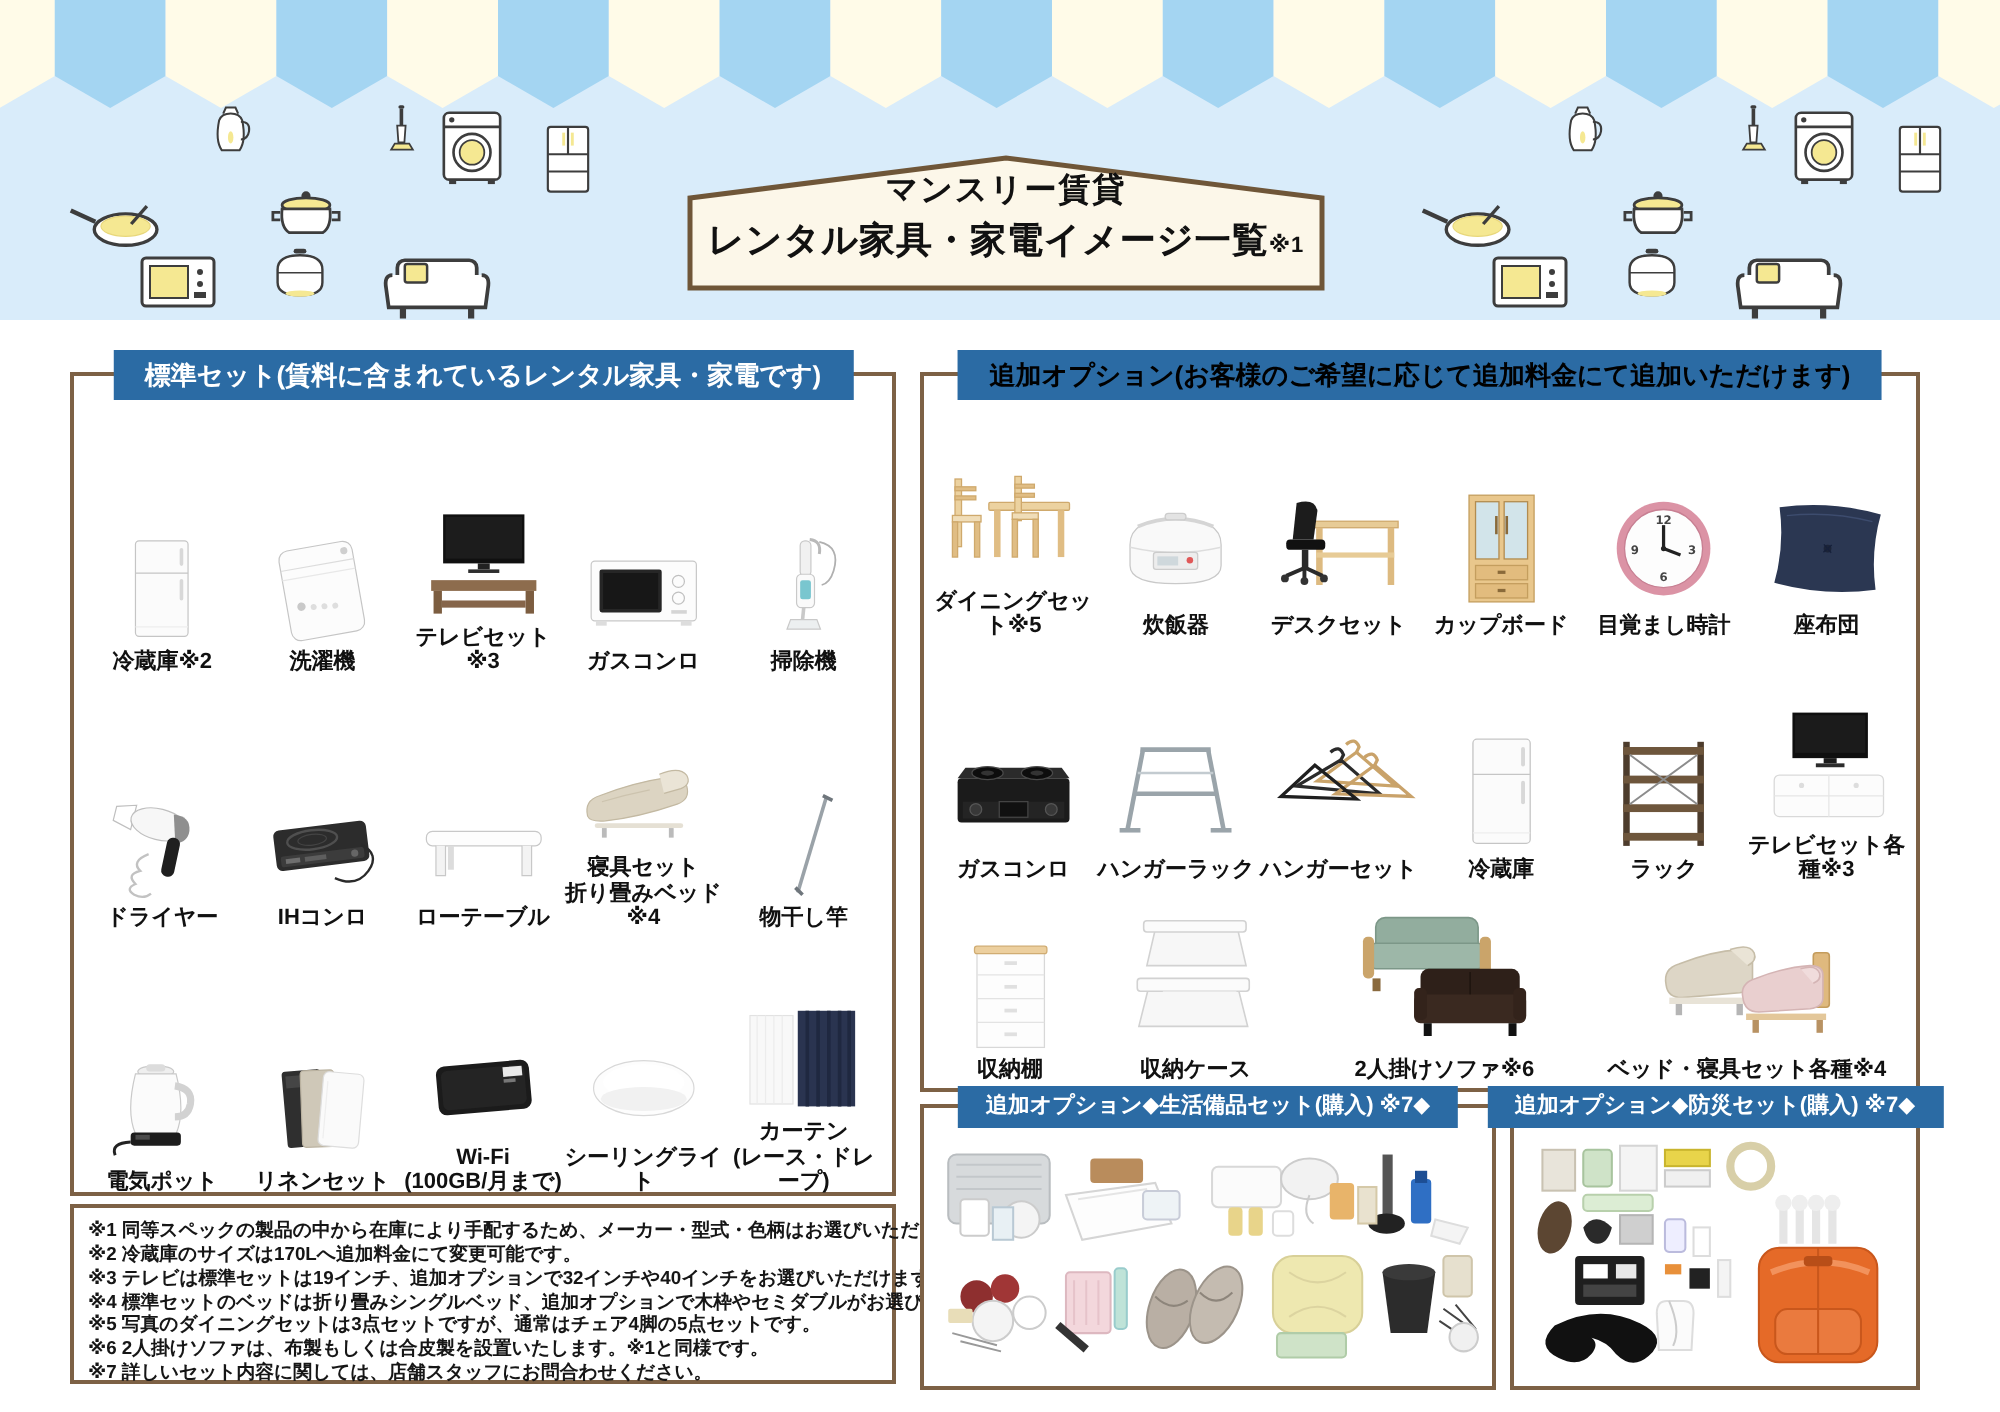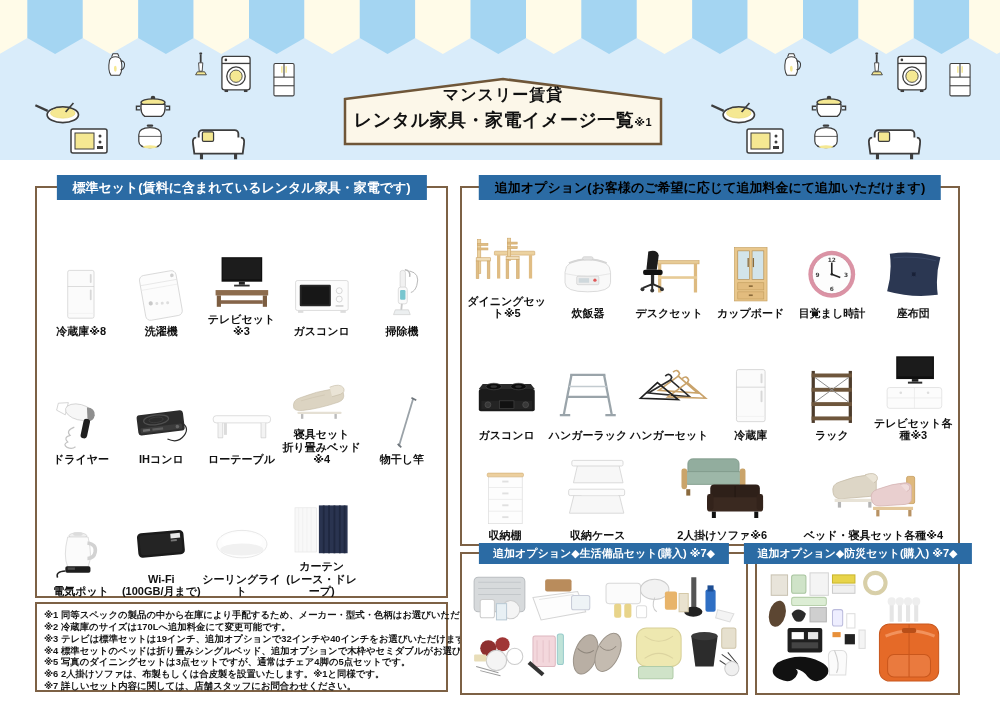--- a/index.html
+++ b/index.html
@@ -235,21 +235,21 @@
         <div class="item">
           <div class="img">
             <svg viewBox="0 0 110 90">
               <rect x="33" y="4" width="44" height="80" rx="3" fill="#fbfbfb" stroke="#c5c5c5"></rect>
               <line x1="33" y1="31" x2="77" y2="31" stroke="#c5c5c5"></line>
               <rect x="70" y="10" width="3" height="15" rx="1.5" fill="#d8d8d8"></rect>
               <rect x="70" y="36" width="3" height="18" rx="1.5" fill="#d8d8d8"></rect>
               <line x1="33" y1="76" x2="77" y2="76" stroke="#eee"></line>
             </svg>
           </div>
-          <div class="lbl">冷蔵庫※8</div>
+          <div class="lbl">冷蔵庫※2</div>
         </div>
         <div class="item">
           <div class="img">
             <svg viewBox="0 0 110 90">
               <g transform="rotate(-10 55 46)">
                 <rect x="24" y="8" width="62" height="76" rx="8" fill="#fcfcfc" stroke="#c5c5c5"></rect>
                 <line x1="24" y1="24" x2="86" y2="24" stroke="#dcdcdc"></line>
                 <line x1="24" y1="32" x2="86" y2="32" stroke="#e8e8e8"></line>
                 <circle cx="79" cy="16" r="3" fill="#cfcfcf"></circle>
                 <circle cx="36" cy="56" r="3.5" fill="#c9c9c9"></circle>
@@ -377,20 +377,38 @@
               <ellipse cx="50" cy="13" rx="15" ry="5" fill="#efefef" stroke="#c9c9c9"></ellipse>
               <rect x="42" y="7" width="16" height="6" rx="3" fill="#dcdcdc"></rect>
               <path d="M33 15 q-8 32 0 50 h34 q8 -18 0 -50z" fill="#fbfbfb" stroke="#c9c9c9"></path>
               <path d="M66 25 q15 2 13 15 q-2 11 -13 11" fill="none" stroke="#d2d2d2" stroke-width="6"></path>
               <rect x="29" y="64" width="42" height="11" rx="3" fill="#1d1d1d"></rect>
               <rect x="33" y="66" width="12" height="4" fill="#4a4a4a"></rect>
               <path d="M29 72 q-17 1 -13 11" fill="none" stroke="#222" stroke-width="2.5"></path>
             </svg>
           </div>
           <div class="lbl">電気ポット</div>
+        </div>
+        <div class="item">
+          <div class="img">
+            <svg viewBox="0 0 110 90">
+              <g transform="rotate(-5 40 45)">
+                <rect x="24" y="12" width="32" height="64" rx="3" fill="#2f2f2f"></rect>
+                <rect x="27" y="16" width="26" height="10" fill="#454545"></rect>
+              </g>
+              <g transform="rotate(-2 52 45)">
+                <rect x="38" y="12" width="28" height="64" rx="3" fill="#cfc8b8" stroke="#bab2a0"></rect>
+              </g>
+              <g transform="rotate(5 70 46)">
+                <rect x="54" y="14" width="34" height="62" rx="5" fill="#fafafa" stroke="#ddd"></rect>
+                <line x1="58" y1="22" x2="58" y2="70" stroke="#eee"></line>
+              </g>
+            </svg>
+          </div>
+          <div class="lbl">リネンセット</div>
         </div>
         <div class="item">
           <div class="img">
             <svg viewBox="0 0 110 90">
               <g transform="rotate(-5 55 46)">
                 <rect x="16" y="26" width="78" height="41" rx="7" fill="#1b1b1b"></rect>
                 <rect x="20" y="30" width="70" height="33" rx="5" fill="#242424"></rect>
                 <rect x="72" y="31" width="16" height="8" fill="#e9e9e9"></rect>
                 <rect x="72" y="41" width="10" height="3" fill="#777"></rect>
               </g>

